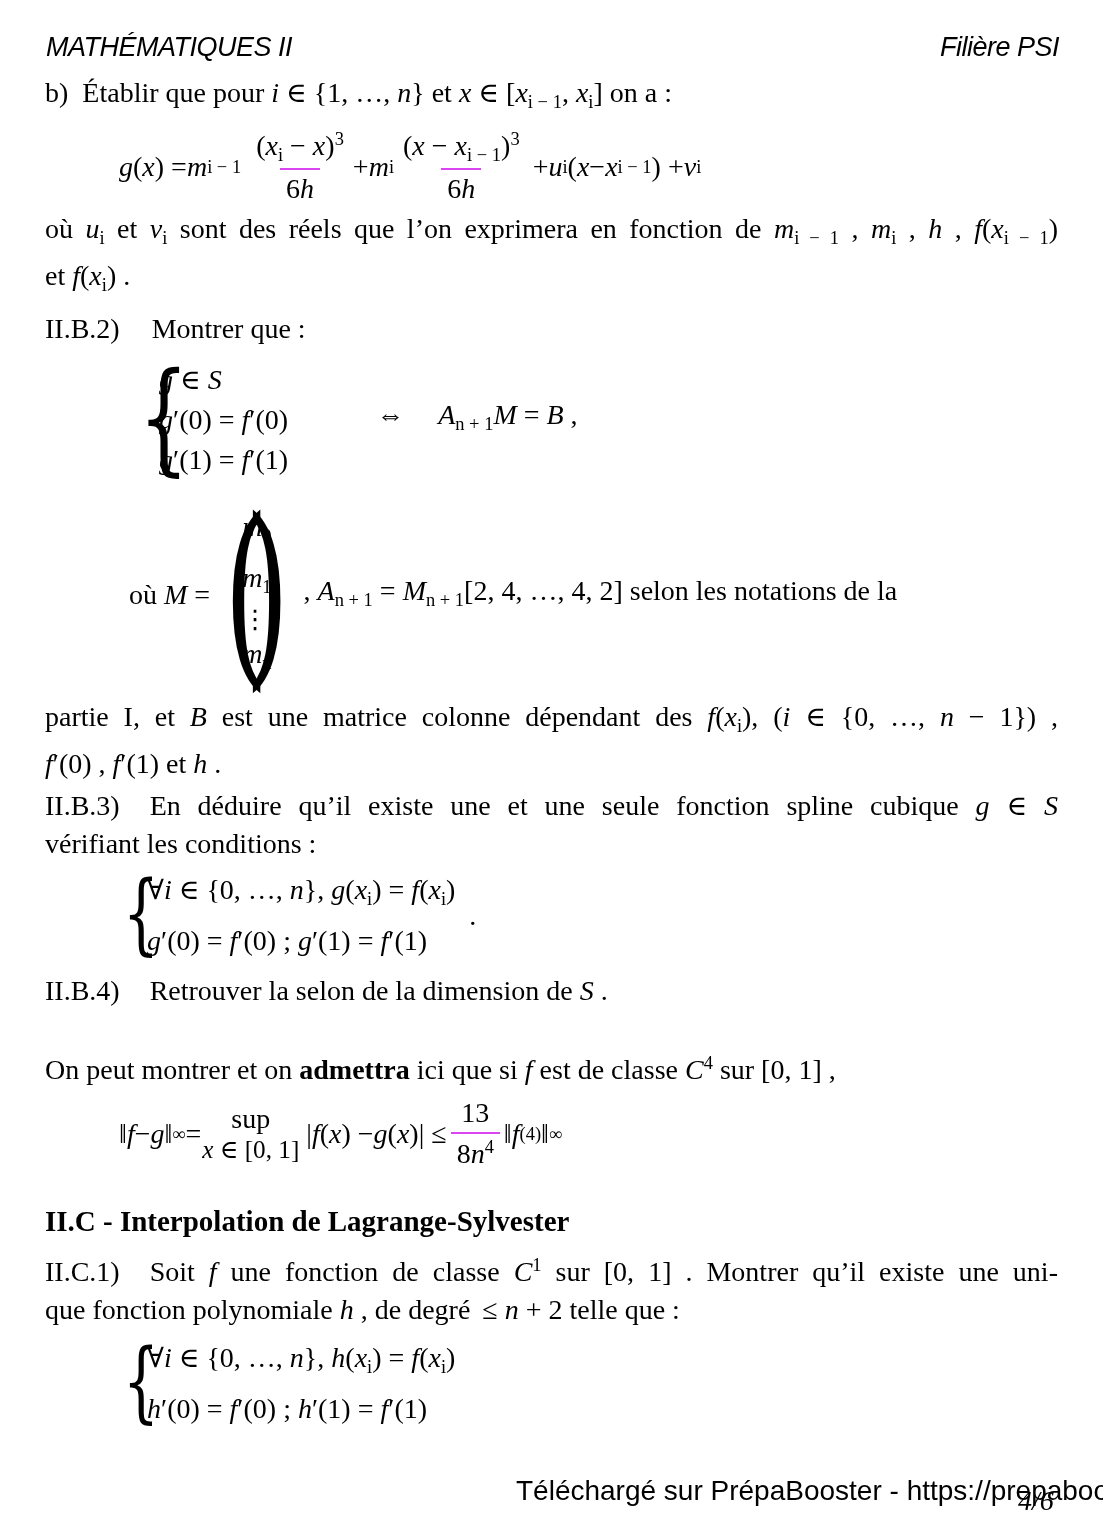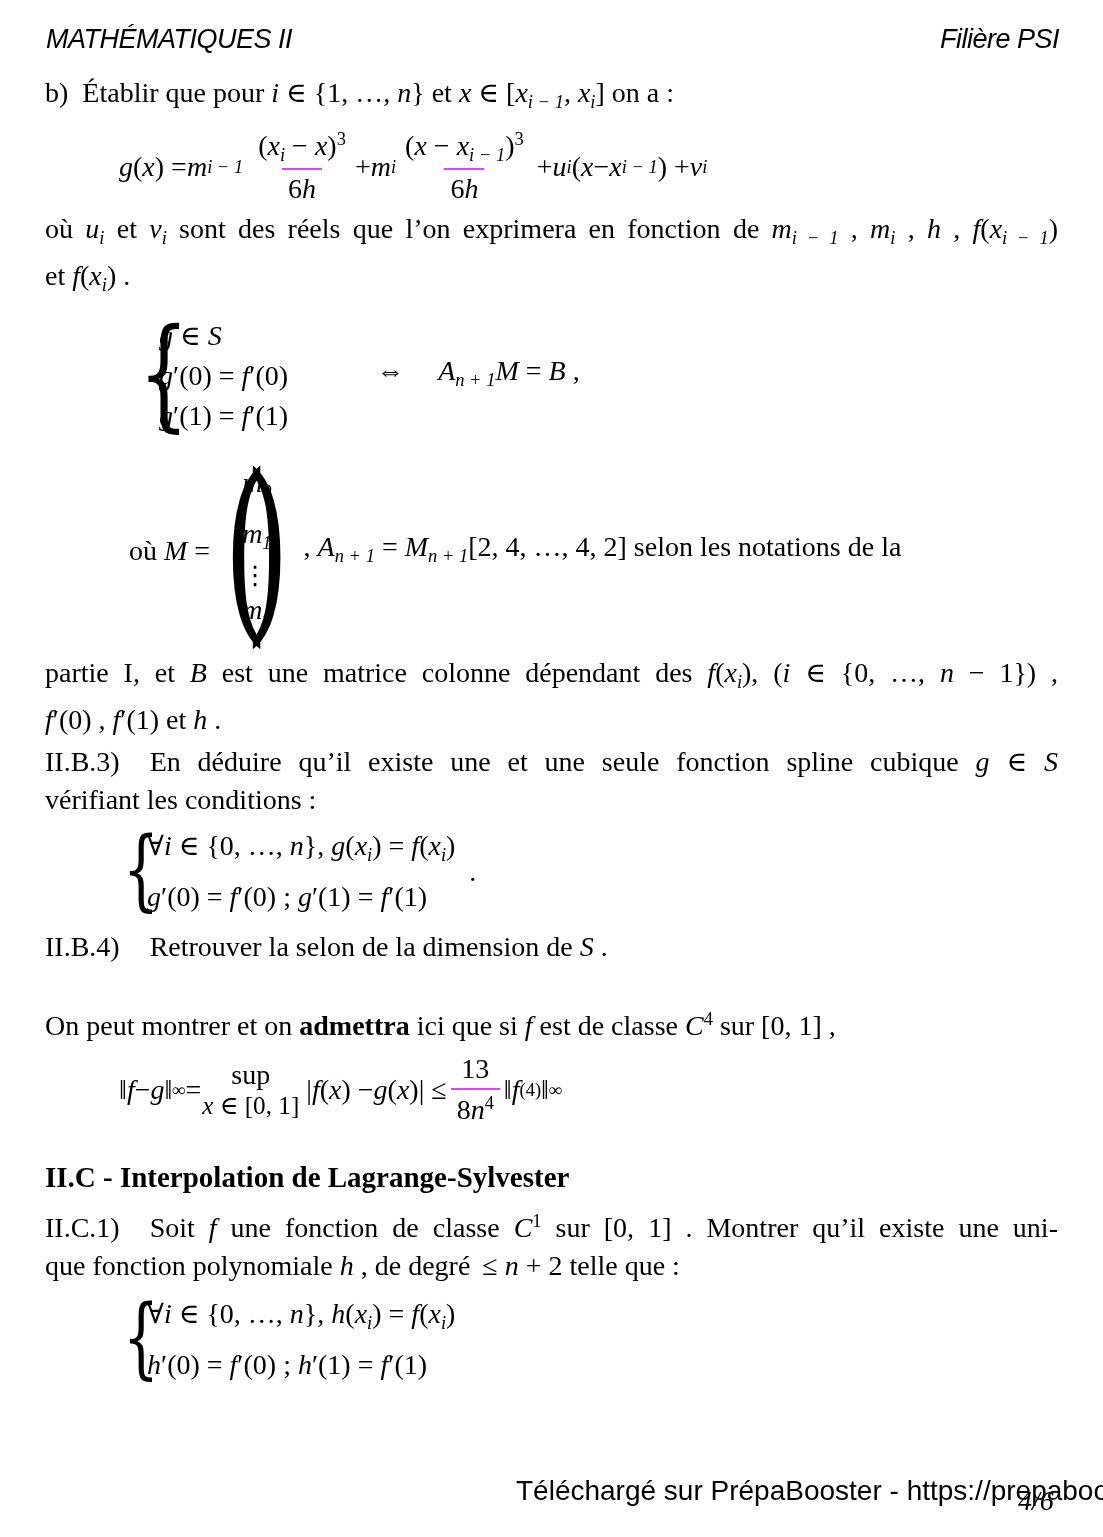--- a/index.html
+++ b/index.html
@@ -9,35 +9,35 @@
     margin:0 auto;
     background:#ffffff;
     color:#000;
     overflow:hidden;
     font-family:"Liberation Serif","DejaVu Serif","DejaVu Sans",serif;
     font-size:28px;
     line-height:38px;
   }
   
   .hdr{
-    position:absolute;left:46px;right:44px;top:20px;
+    position:absolute;left:46px;right:44px;top:28px;
     display:flex;justify-content:space-between;
     font-family:"Liberation Sans","DejaVu Sans",sans-serif;
     font-style:italic;font-size:27px;letter-spacing:-0.5px;
   }
   
   .body{position:absolute;left:45px;top:74px;width:1013px;}
   .mline{min-height:38px;}
   .just{text-align:justify;text-align-last:justify;}
   .disp{display:flex;align-items:center;}
   
   .tk-r{}
   .tk-i{font-style:italic;}
   .tk-b{font-weight:bold;}
-  .tk-sub{font-style:italic;font-size:66%;vertical-align:-0.32em;}
+  .tk-sub{font-size:66%;vertical-align:-0.32em;}
   .tk-sup{font-size:66%;vertical-align:0.55em;}
   .sp{display:inline-block;}
   
   .frac{display:inline-flex;flex-direction:column;align-items:center;vertical-align:middle;margin:0 4px;text-align:center;}
   .fnum{display:block;line-height:1.15;padding:0 5px 2px 5px;}
   .fden{display:block;line-height:1.2;border-top:2px solid #d946ef;padding:2px 6px 0 6px;}
   
   .under{display:inline-flex;flex-direction:column;align-items:center;vertical-align:-36px;line-height:1.2;margin:0 1px;}
   .utop{display:block;}
   .ubot{display:block;font-size:90%;}
@@ -132,20 +132,21 @@
         <span class="tk-i">x</span>
         <span class="tk-sub">i − 1</span>
         <span class="tk-r">) + </span>
         <span class="tk-i">v</span>
         <span class="tk-sub">i</span>
       </div>
 
     <div class="mline just mt4"><span class="tk-r">où </span><span class="tk-i">u</span><span class="tk-sub">i</span><span class="tk-r"> et </span><span class="tk-i">v</span><span class="tk-sub">i</span><span class="tk-r"> sont des réels que l’on exprimera en fonction de </span><span class="tk-i">m</span><span class="tk-sub">i − 1</span><span class="tk-r"> , </span><span class="tk-i">m</span><span class="tk-sub">i</span><span class="tk-r"> , </span><span class="tk-i">h</span><span class="tk-r"> , </span><span class="tk-i">f</span><span class="tk-r">(</span><span class="tk-i">x</span><span class="tk-sub">i − 1</span><span class="tk-r">)</span></div>
     <div class="mline"><span class="tk-r">et </span><span class="tk-i">f</span><span class="tk-r">(</span><span class="tk-i">x</span><span class="tk-sub">i</span><span class="tk-r">) .</span></div>
 
+    <div class="mline mt6"><span class="tk-r">II.B.2)</span><span class="sp" style="width: 32px;"></span><span class="tk-r">Montrer que :</span></div>
 
     <div class="system ind2 mt12">
       <span class="sysbrace b3">{</span>
       <div class="syslines">
         <div class="sline"><span class="tk-i">g</span><span class="tk-r"> ∈ </span><span class="tk-i">S</span></div>
         <div class="sline"><span class="tk-i">g</span><span class="tk-r">′(0) = </span><span class="tk-i">f</span><span class="tk-r">′(0)</span></div>
         <div class="sline"><span class="tk-i">g</span><span class="tk-r">′(1) = </span><span class="tk-i">f</span><span class="tk-r">′(1)</span></div>
       </div>
       <div class="sysside"><span class="tk-r">⇔</span><span class="sp" style="width: 34px;"></span><span class="tk-i">A</span><span class="tk-sub">n + 1</span><span class="tk-i">M</span><span class="tk-r"> = </span><span class="tk-i">B</span><span class="tk-r"> ,</span></div>
     </div>

